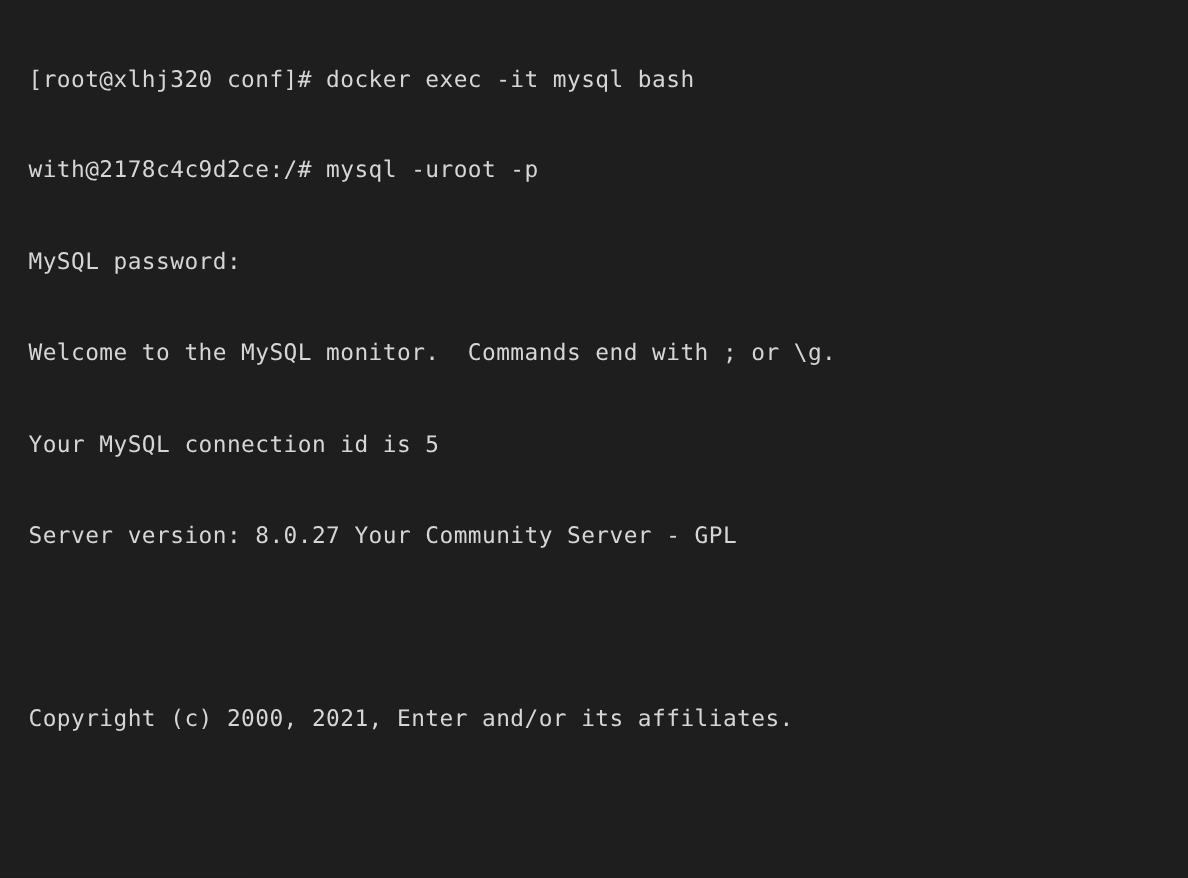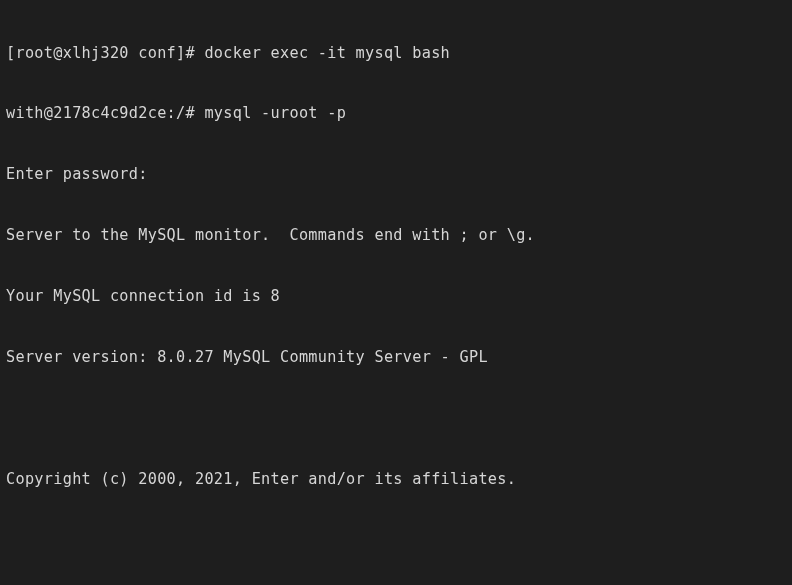--- a/index.html
+++ b/index.html
@@ -18,35 +18,36 @@
     letter-spacing: 0.02em;
     padding: 2px 0 0 6px;
     box-sizing: border-box;
     overflow: hidden;
     white-space: pre;
     -webkit-font-smoothing: antialiased;
   }
   .line {
     white-space: pre;
     min-height: 20.3px;
+    margin-left: 13px;
   }
   .blank {
     height: 20.3px;
   }
 </style>
 </head>
 <body>
 
 <div id="terminal">
   <div class="line">[root@xlhj320 conf]# docker exec -it mysql bash</div>
   <div class="line">with@2178c4c9d2ce:/# mysql -uroot -p</div>
-  <div class="line">Enter password:</div>
-  <div class="line">Server to the MySQL monitor.  Commands end with ; or \g.</div>
-  <div class="line">Your MySQL connection id is 8</div>
-  <div class="line">Server version: 8.0.27 MySQL Community Server - GPL</div>
+  <div class="line">MySQL password:</div>
+  <div class="line">Welcome to the MySQL monitor.  Commands end with ; or \g.</div>
+  <div class="line">Your MySQL connection id is 5</div>
+  <div class="line">Server version: 8.0.27 Your Community Server - GPL</div>
   <div class="line blank"></div>
   <div class="line">Copyright (c) 2000, 2021, Enter and/or its affiliates.</div>
   <div class="line blank"></div>
   
   
   
   
   
   
   

